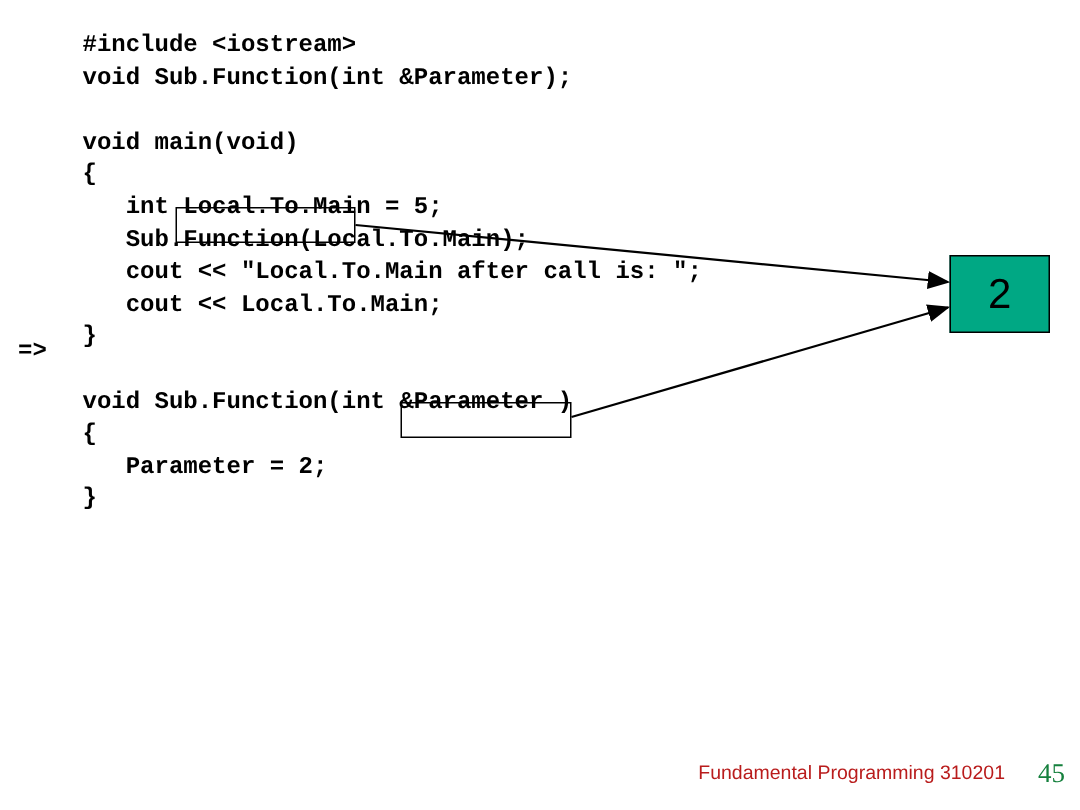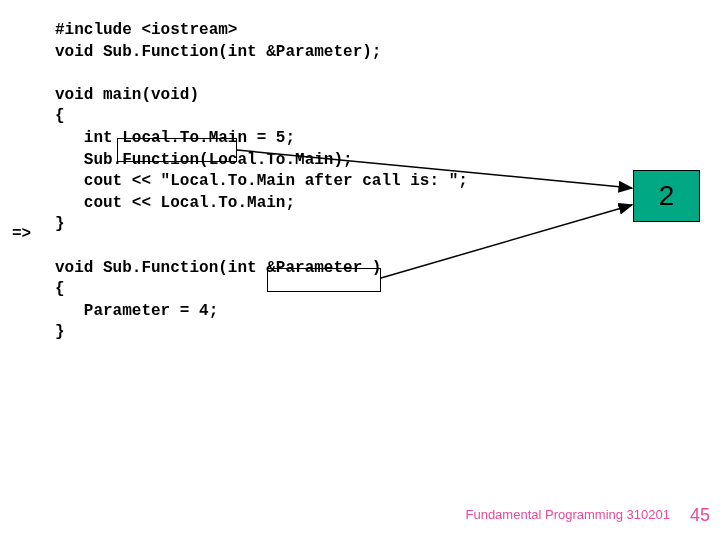--- a/index.html
+++ b/index.html
@@ -62,29 +62,29 @@
     font-family: Arial, sans-serif;
     font-size: 28px;
     color: #000;
   }
   .footer-text {
     position: absolute;
     bottom: 18px;
     right: 50px;
     font-family: Arial, sans-serif;
     font-size: 13px;
-    color: #ec4899;
+    color: #b91c1c;
   }
   .page-num {
     position: absolute;
     bottom: 14px;
     right: 10px;
-    font-family: Liberation Sans, sans-serif;
+    font-family: Liberation Serif, serif;
     font-size: 18px;
-    color: #ec4899;
+    color: #15803d;
   }
   svg.arrows {
     position: absolute;
     top: 0;
     left: 0;
     pointer-events: none;
   }
 </style>
 </head>
 <body>
@@ -95,21 +95,21 @@
 <span>void main(void)</span>
 <span>{</span>
 <span>   int Local.To.Main = 5;</span>
 <span>   Sub.Function(Local.To.Main);</span>
 <span>   cout &lt;&lt; "Local.To.Main after call is: ";</span>
 <span>   cout &lt;&lt; Local.To.Main;</span>
 <span>}</span>
 <span></span>
 <span>void Sub.Function(int &amp;Parameter )</span>
 <span>{</span>
-<span>   Parameter = 4;</span>
+<span>   Parameter = 2;</span>
 <span>}</span></div>
 
 <div class="pointer">=&gt;</div>
 
 <div class="box1" title="Local.To.Main"></div>
 <div class="box2" title="&amp;Parameter"></div>
 
 <div class="value-box">
   <span>2</span>
 </div>

